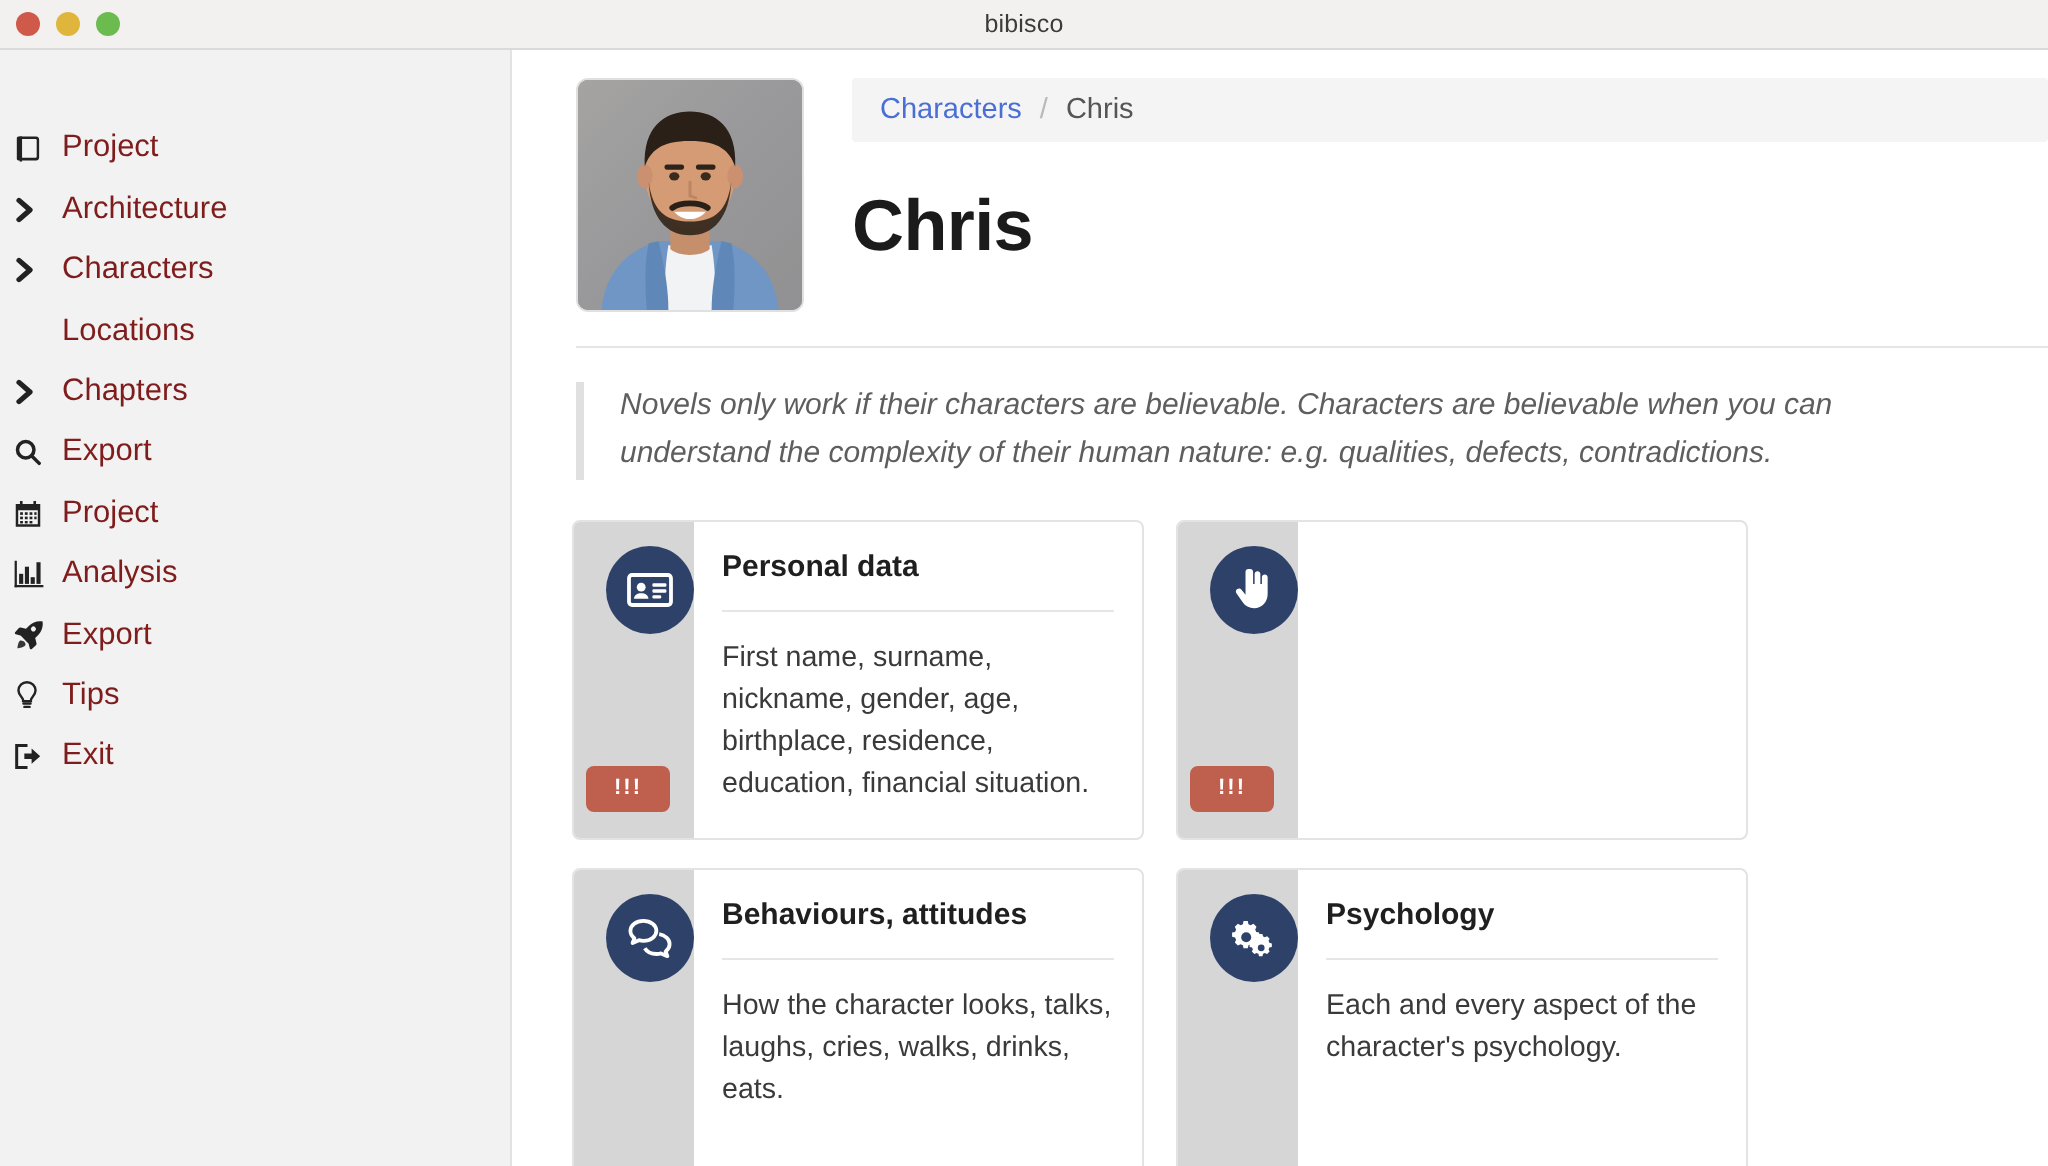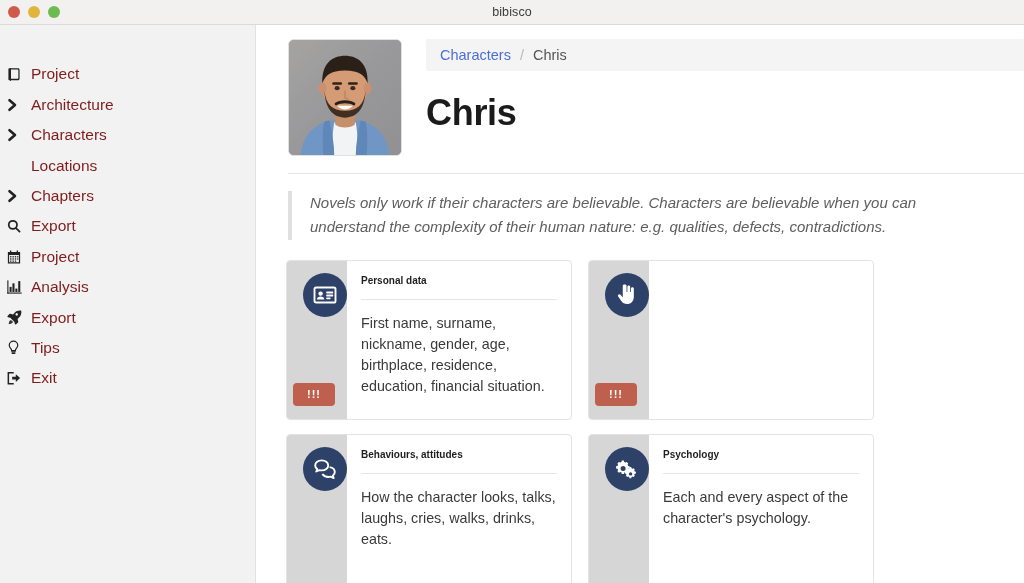--- a/index.html
+++ b/index.html
@@ -225,21 +225,21 @@
     color: #ffffff;
     z-index: 2;
   }
   .card-circle svg { display: block; }
   .card-body {
     flex: 1 1 auto;
     padding: 14px 14px 0 14px;
     min-width: 0;
   }
   .card-title {
-    font-size: 10px;
+    font-size: 15px;
     font-weight: bold;
     color: #1f1f1f;
     line-height: 1.2;
     padding-bottom: 12px;
   }
   .card-rule {
     height: 1px;
     background: #e6e6e6;
   }
   .card-desc {

